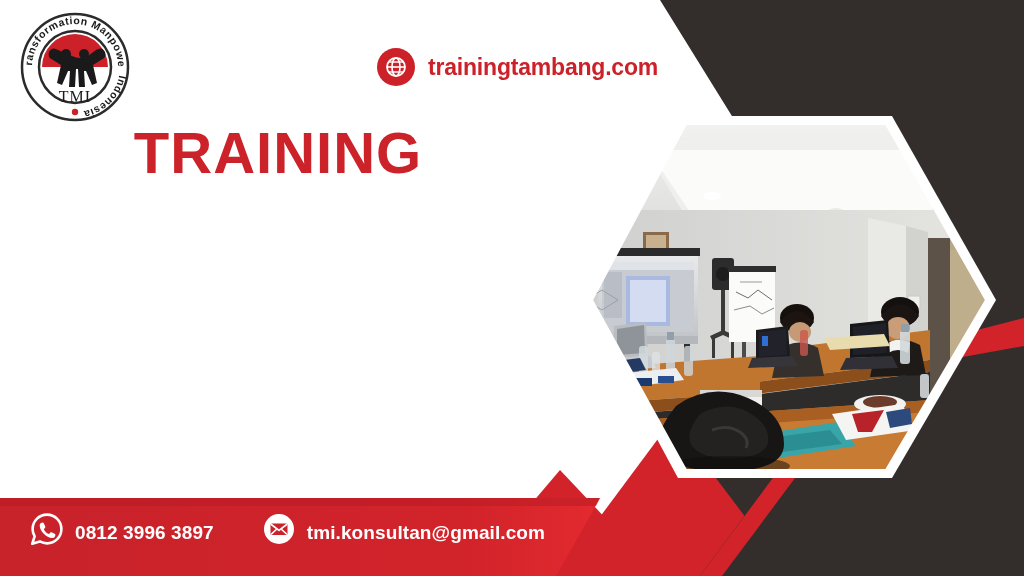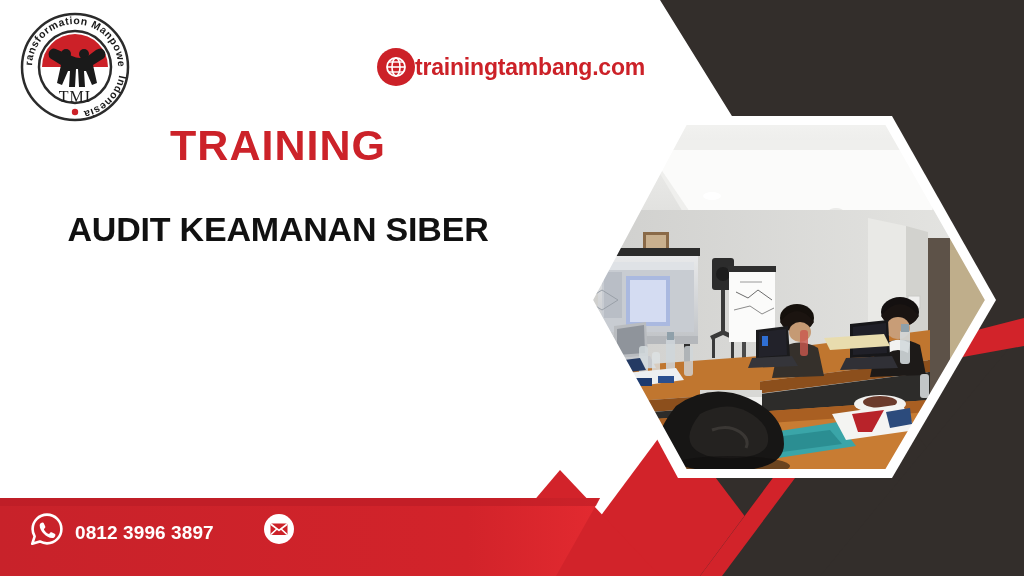--- a/index.html
+++ b/index.html
@@ -12,28 +12,28 @@
   #banner{position:absolute;inset:0;width:1024px;height:576px;background:#fff;overflow:hidden;}
 
   
   .graphics{position:absolute;left:0;top:0;width:1024px;height:576px;}
   .graphics svg{display:block;}
 
   
   .logo{position:absolute;left:18px;top:10px;width:114px;height:114px;}
 
   
-  .site-row{position:absolute;left:377px;top:48px;display:flex;align-items:center;}
+  .site-row{position:absolute;left:377px;top:48px;display:flex;align-items:center;gap:13px;}
   .globe-badge{width:38px;height:38px;border-radius:50%;background:#CC2128;display:flex;align-items:center;justify-content:center;}
   .site-text{font-size:23px;font-weight:bold;color:#CC2128;letter-spacing:-0.2px;white-space:nowrap;}
 
   
   .training-word{
     position:absolute;left:0;top:124px;width:556px;text-align:center;
-    font-size:43px;font-weight:bold;color:#CC2229;letter-spacing:1px;line-height:1;
+    font-size:58px;font-weight:bold;color:#CC2229;letter-spacing:1px;line-height:1;
   }
   .subject{
     position:absolute;left:0;top:205px;width:556px;text-align:center;
     font-size:34px;font-weight:bold;color:#111111;line-height:1.42;letter-spacing:-0.2px;
   }
   .subject div{white-space:nowrap;}
   .footer-content{position:absolute;left:30px;top:512px;display:flex;align-items:center;gap:22px;}
   .contact{display:flex;align-items:center;gap:11px;}
   .contact-ico{width:34px;height:34px;flex:0 0 34px;}
   .contact-text{font-size:19px;font-weight:bold;color:#ffffff;white-space:nowrap;letter-spacing:0.1px;margin-top:8px;}
@@ -279,21 +279,20 @@
         <line x1="3" y1="12" x2="21" y2="12" stroke="#ffffff" stroke-width="1.6"></line>
         <line x1="4.6" y1="7" x2="19.4" y2="7" stroke="#ffffff" stroke-width="1.4"></line>
         <line x1="4.6" y1="17" x2="19.4" y2="17" stroke="#ffffff" stroke-width="1.4"></line>
       </svg>
     </span>
     <span class="site-text">trainingtambang.com</span>
   </div>
 
   <div class="training-word">TRAINING</div>
   <div class="subject">
-    <div>AUDIT KEAMANAN SIBER</div>
   </div>
 
   <div class="footer-content">
     <div class="contact">
       <span class="contact-ico">
         <svg viewBox="0 0 34 34" width="34" height="34">
           <path d="M17 2.6 C9 2.6 2.6 9 2.6 17 c0 2.7 0.75 5.2 2.05 7.35 L2.2 31.8 l7.65 -2.35 C11.95 30.6 14.4 31.4 17 31.4 c8 0 14.4 -6.4 14.4 -14.4 S25 2.6 17 2.6 Z" fill="none" stroke="#ffffff" stroke-width="2.6" stroke-linejoin="round"></path>
           <path d="M12.6 10.6 c0.55 0 1 0.1 1.3 0.8 l1.35 3.2 c0.2 0.5 0.1 0.85 -0.2 1.25 l-0.8 1 c-0.3 0.35 -0.35 0.6 -0.1 1.05 0.8 1.45 2.6 3.2 4.1 3.95 0.45 0.25 0.75 0.2 1.05 -0.15 l1.05 -1.2 c0.35 -0.4 0.7 -0.45 1.2 -0.25 l3.1 1.45 c0.6 0.3 0.75 0.65 0.75 1.2 0 1.8 -1.5 3.2 -3.3 3.2 -5.6 0 -12.4 -6.9 -12.4 -12.5 0 -1.75 1.4 -3 3.1 -3 Z" fill="#ffffff"></path>
         </svg>
       </span>
@@ -302,16 +301,17 @@
     <span class="sep"></span>
     <div class="contact">
       <span class="contact-ico">
         <svg viewBox="0 0 34 34" width="34" height="34">
           <circle cx="17" cy="17" r="15" fill="#ffffff"></circle>
           <rect x="8.5" y="11.5" width="17" height="11.5" rx="1.6" fill="#CC2128"></rect>
           <path d="M9.6 12.8 L17 18.4 L24.4 12.8" fill="none" stroke="#ffffff" stroke-width="1.8" stroke-linejoin="round" stroke-linecap="round"></path>
           <path d="M9.6 21.9 L14.6 17.2 M24.4 21.9 L19.4 17.2" fill="none" stroke="#ffffff" stroke-width="1.5" stroke-linecap="round"></path>
         </svg>
       </span>
+      <span class="contact-text">tmi.konsultan@gmail.com</span>
     </div>
   </div>
 
 </div>
 
 </body></html>

